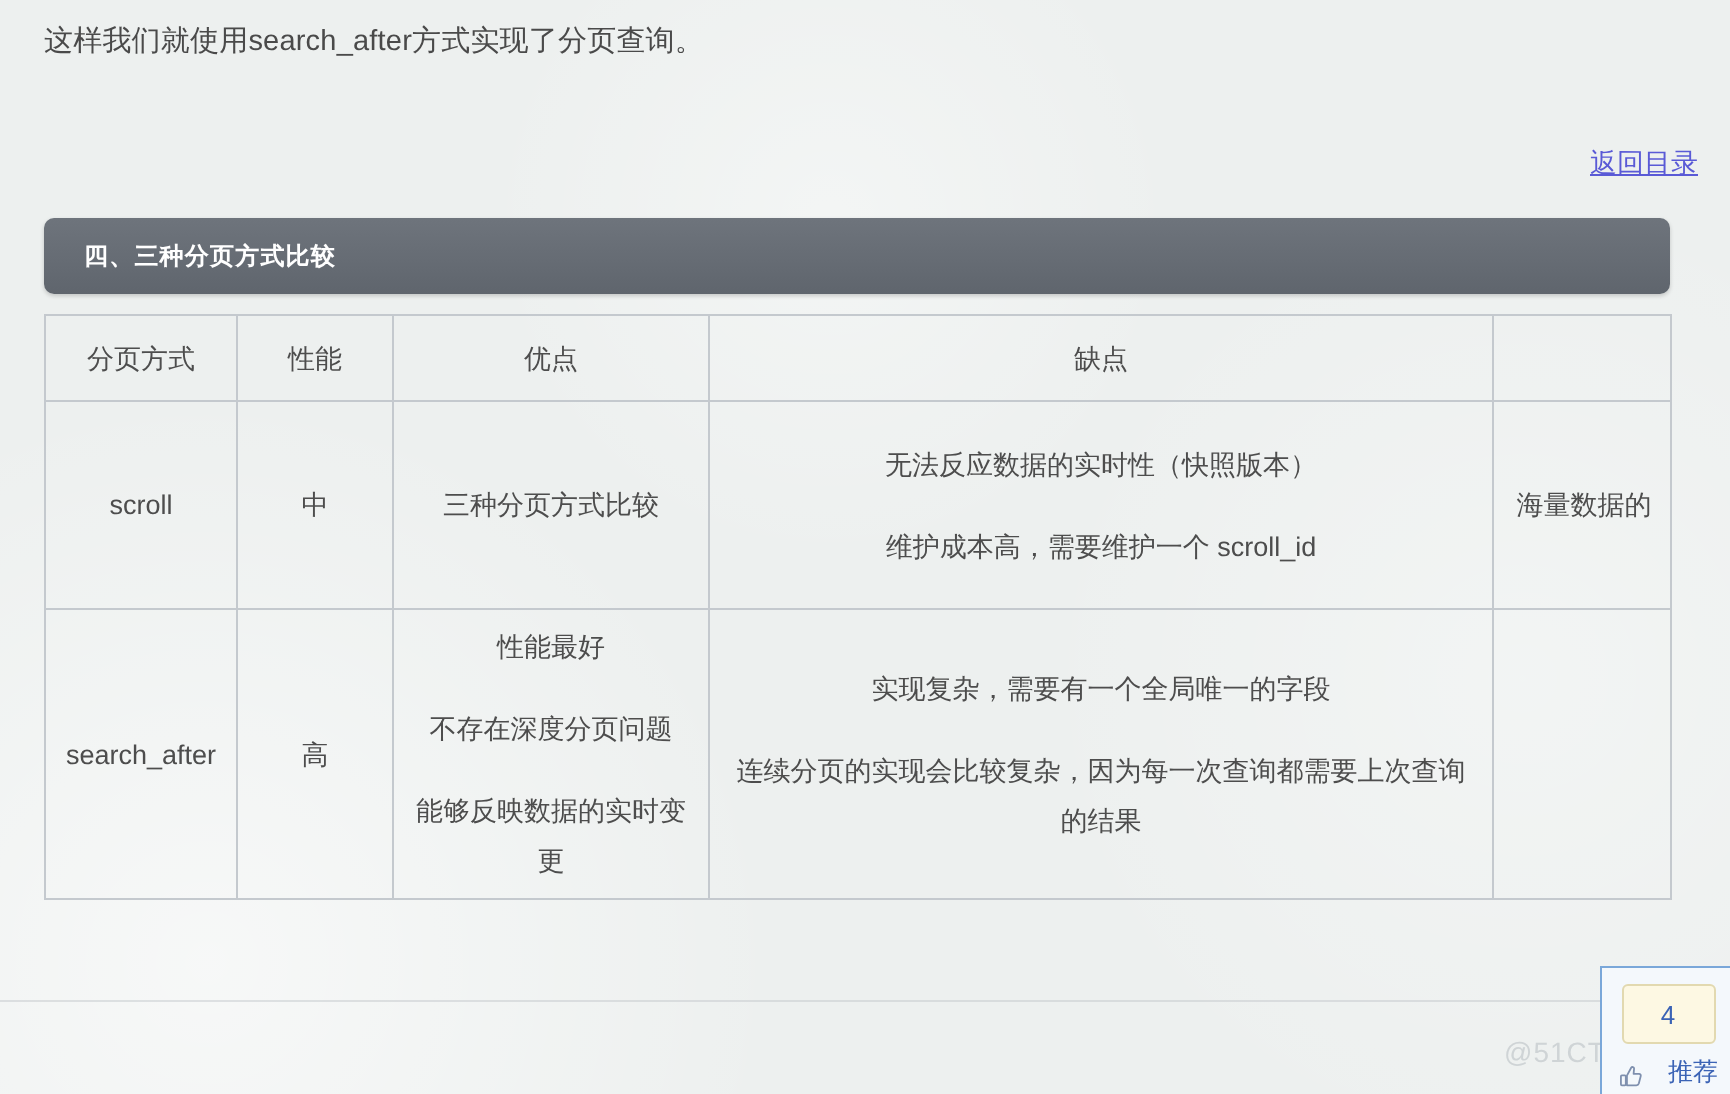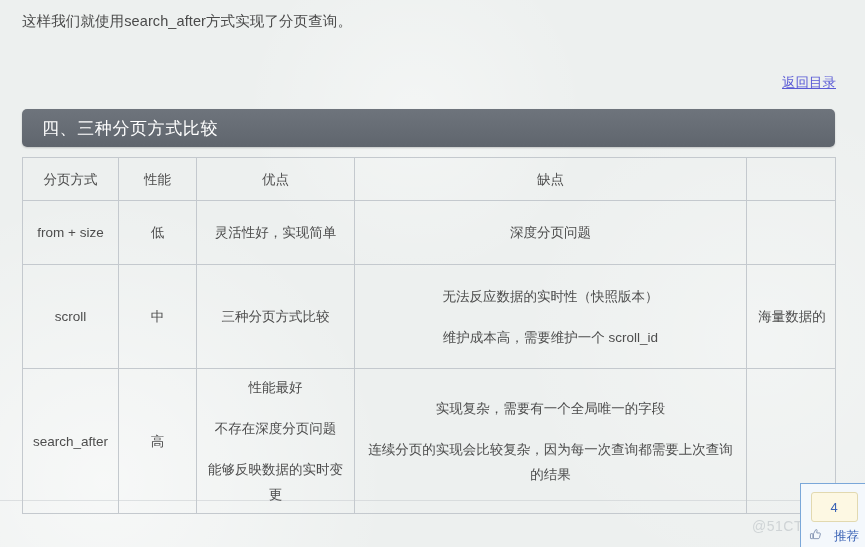--- a/index.html
+++ b/index.html
@@ -37,21 +37,21 @@
     top: 10px;
     font-size: 14.5px;
     line-height: 22px;
     color: #4a4a4a;
     letter-spacing: 0.1px;
     white-space: nowrap;
   }
 
   .back-link-row {
     position: absolute;
-    right: 29px;
+    right: 16px;
     top: 73px;
     text-align: center;
   }
   .back-link {
     font-size: 13.5px;
     color: #5a5ad6;
     text-decoration: underline;
     cursor: pointer;
   }
 
@@ -63,22 +63,22 @@
     height: 38px;
     background: linear-gradient(to bottom, #6e747c 0%, #666c74 55%, #5f656d 100%);
     border-radius: 5px;
     box-shadow: 0 1px 2px rgba(0,0,0,0.18);
     display: flex;
     align-items: center;
     padding-left: 20px;
   }
   .section-header-title {
     color: #ffffff;
-    font-size: 17px;
-    font-weight: normal;
+    font-size: 12px;
+    font-weight: bold;
     letter-spacing: 0.6px;
   }
 
   .compare-table-holder {
     position: absolute;
     left: 22px;
     top: 157px;
     width: 860px;
     overflow: hidden;
   }
@@ -172,21 +172,21 @@
     align-items: center;
     justify-content: center;
   }
   .recommend-count {
     font-size: 13px;
     color: #3b63b5;
   }
   .recommend-label-row {
     margin-top: 6px;
     display: flex;
-    align-items: flex-start;
+    align-items: flex-end;
     gap: 12px;
   }
   .thumb-icon {
     width: 13px;
     height: 13px;
     display: inline-block;
     position: relative;
     flex: none;
   }
   .thumb-icon svg { display: block; }
@@ -234,33 +234,20 @@
         <tr>
           <th>分页方式</th>
           <th>性能</th>
           <th>优点</th>
           <th>缺点</th>
           <th></th>
         </tr>
       </thead>
       <tbody>
 
-        <tr class="row-a">
-          <td>from + size</td>
-          <td>低</td>
-          <td>
-            <span class="cell-line">灵活性好，实现简单</span>
-          </td>
-          <td>
-            <span class="cell-line">深度分页问题</span>
-          </td>
-          <td>
-            <span class="scene-text"></span>
-          </td>
-        </tr>
 
         <tr class="row-b">
           <td>scroll</td>
           <td>中</td>
           <td>
             <span class="cell-line">三种分页方式比较</span>
           </td>
           <td>
             <span class="cell-line">无法反应数据的实时性（快照版本）</span>
             <span class="cell-line">维护成本高，需要维护一个 scroll_id</span>

